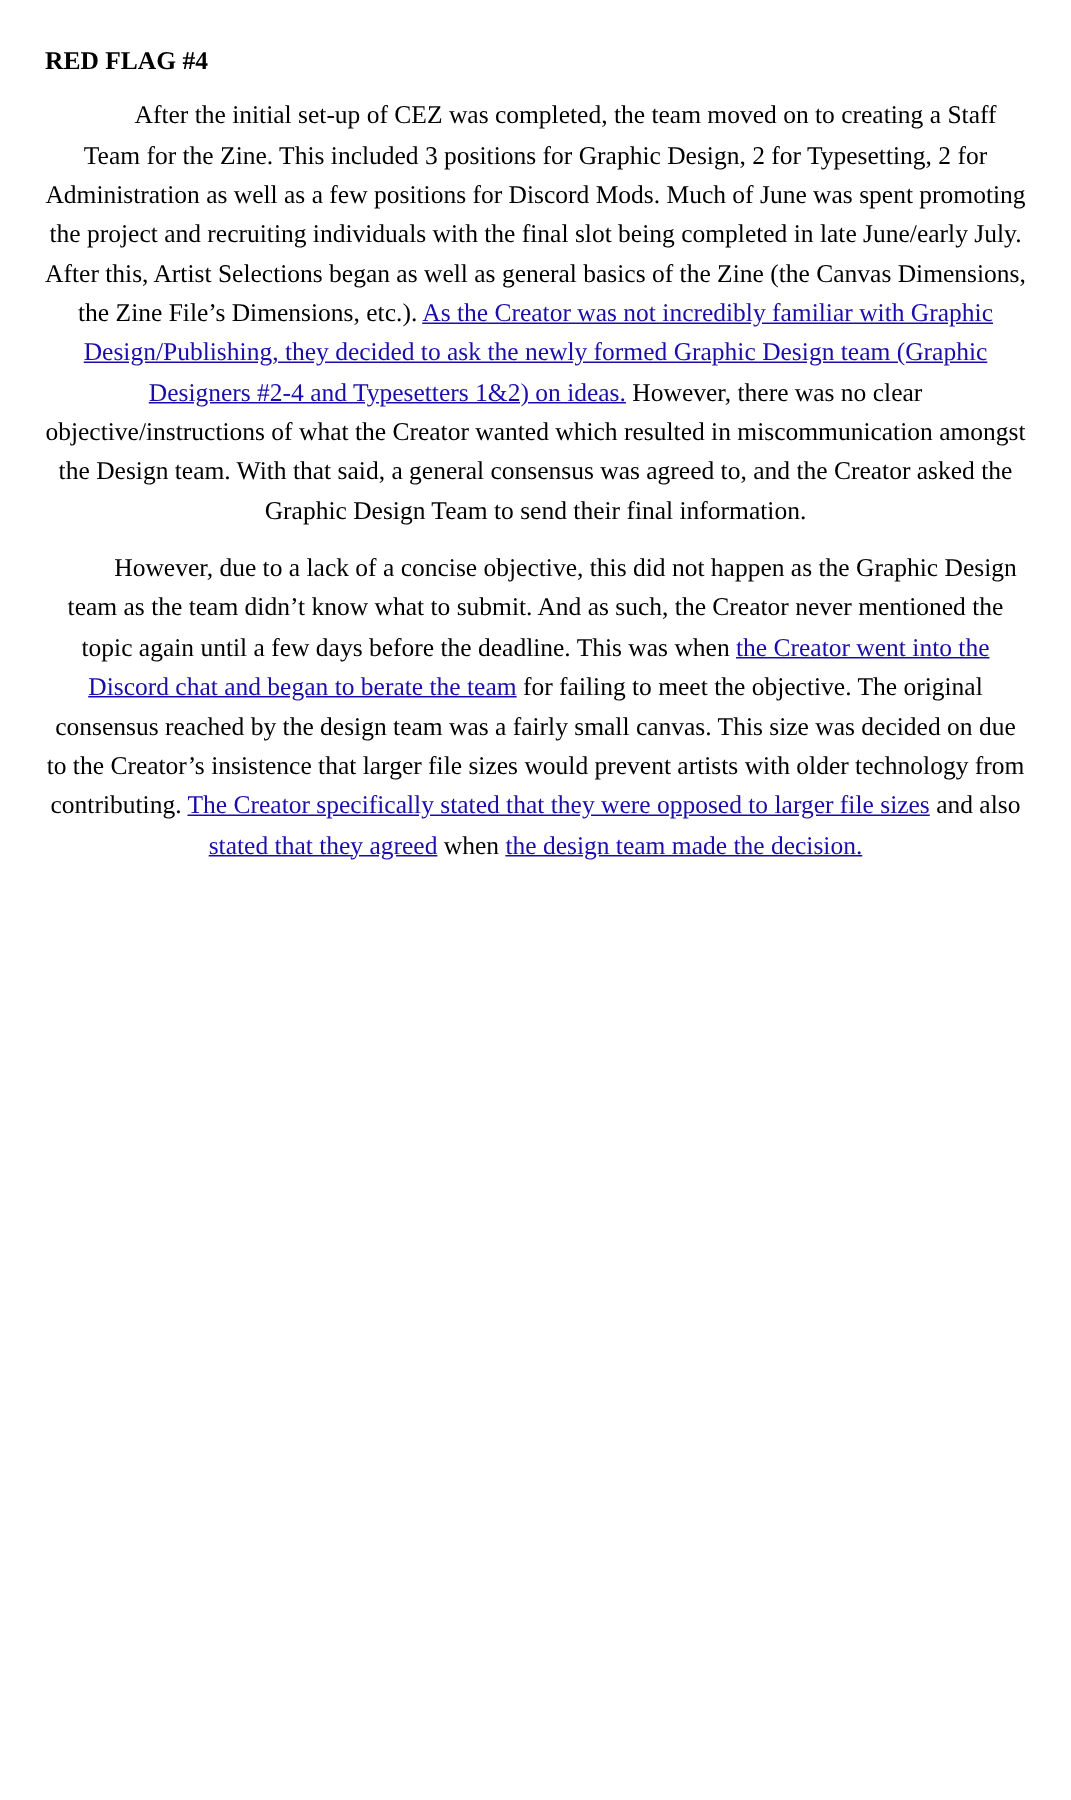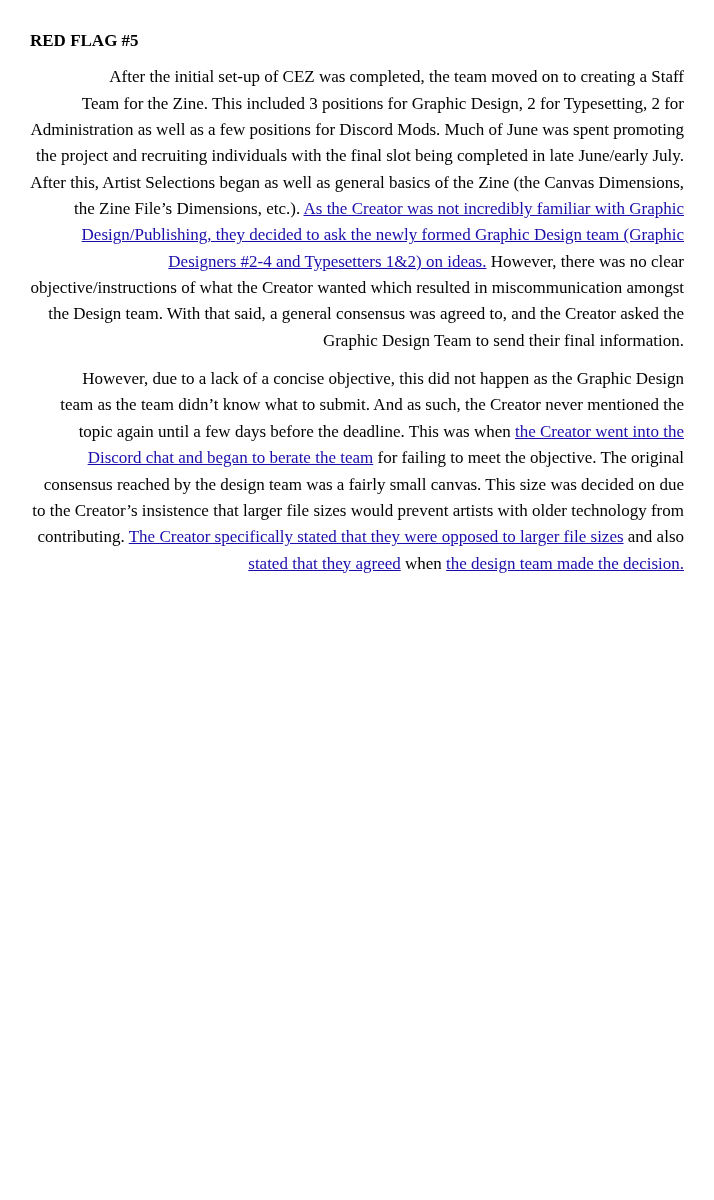--- a/index.html
+++ b/index.html
@@ -20,34 +20,34 @@
     }
 
     .heading {
       font-weight: bold;
       font-size: 17px;
       margin-bottom: 10px;
     }
 
     .paragraph {
       margin-bottom: 12px;
-      text-align: right;
+      text-align: center;
     }
 
     .paragraph .indent {
       display: inline-block;
       width: 40px;
     }
 
     .link-text {
       color: #1a0dab;
       text-decoration: underline;
     }
   </style>
 </head>
 <body>
 
-<div class="heading">RED FLAG #5</div>
+<div class="heading">RED FLAG #4</div>
 
 <div id="paragraphs-container">
     <p class="paragraph"><span class="indent">&nbsp;&nbsp;&nbsp;&nbsp;&nbsp;&nbsp;&nbsp;&nbsp;</span><span>After the initial set-up of CEZ was completed, the team moved on to creating a Staff Team for the Zine. This included 3 positions for Graphic Design, 2 for Typesetting, 2 for Administration as well as a few positions for Discord Mods. Much of June was spent promoting the project and recruiting individuals with the final slot being completed in late June/early July. After this, Artist Selections began as well as general basics of the Zine (the Canvas Dimensions, the Zine File’s Dimensions, etc.). </span><span class="link-text">As the Creator was not incredibly familiar with Graphic Design/Publishing, they decided to ask the newly formed Graphic Design team (Graphic Designers #2-4 and Typesetters 1&amp;2) on ideas.</span><span> However, there was no clear objective/instructions of what the Creator wanted which resulted in miscommunication amongst the Design team. With that said, a general consensus was agreed to, and the Creator asked the Graphic Design Team to send their final information.</span></p>
     <p class="paragraph"><span class="indent">&nbsp;&nbsp;&nbsp;&nbsp;&nbsp;&nbsp;&nbsp;&nbsp;</span><span>However, due to a lack of a concise objective, this did not happen as the Graphic Design team as the team didn’t know what to submit. And as such, the Creator never mentioned the topic again until a few days before the deadline. This was when </span><span class="link-text">the Creator went into the Discord chat and began to berate the team</span><span> for failing to meet the objective. The original consensus reached by the design team was a fairly small canvas. This size was decided on due to the Creator’s insistence that larger file sizes would prevent artists with older technology from contributing. </span><span class="link-text">The Creator specifically stated that they were opposed to larger file sizes</span><span> and also </span><span class="link-text">stated that they agreed</span><span> when </span><span class="link-text">the design team made the decision.</span></p>
   </div>
 
 </body></html>

